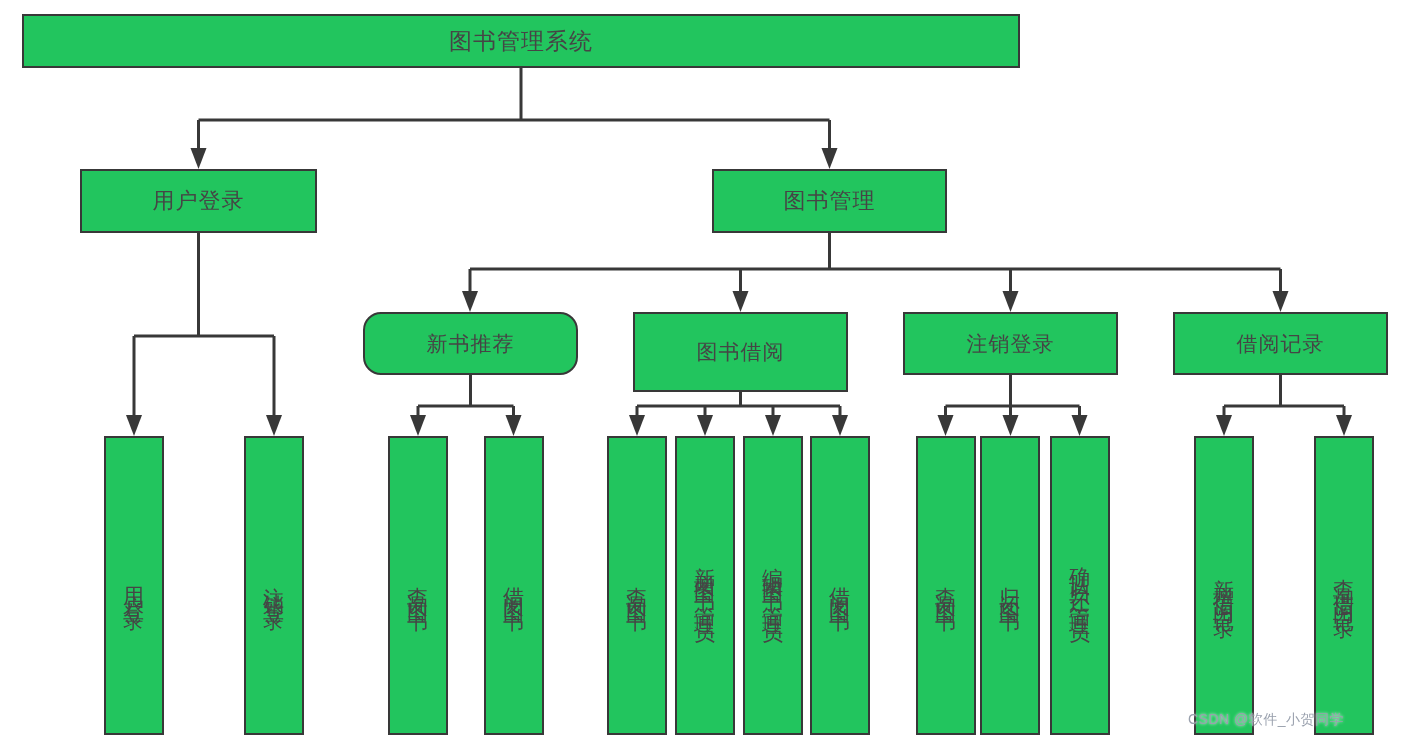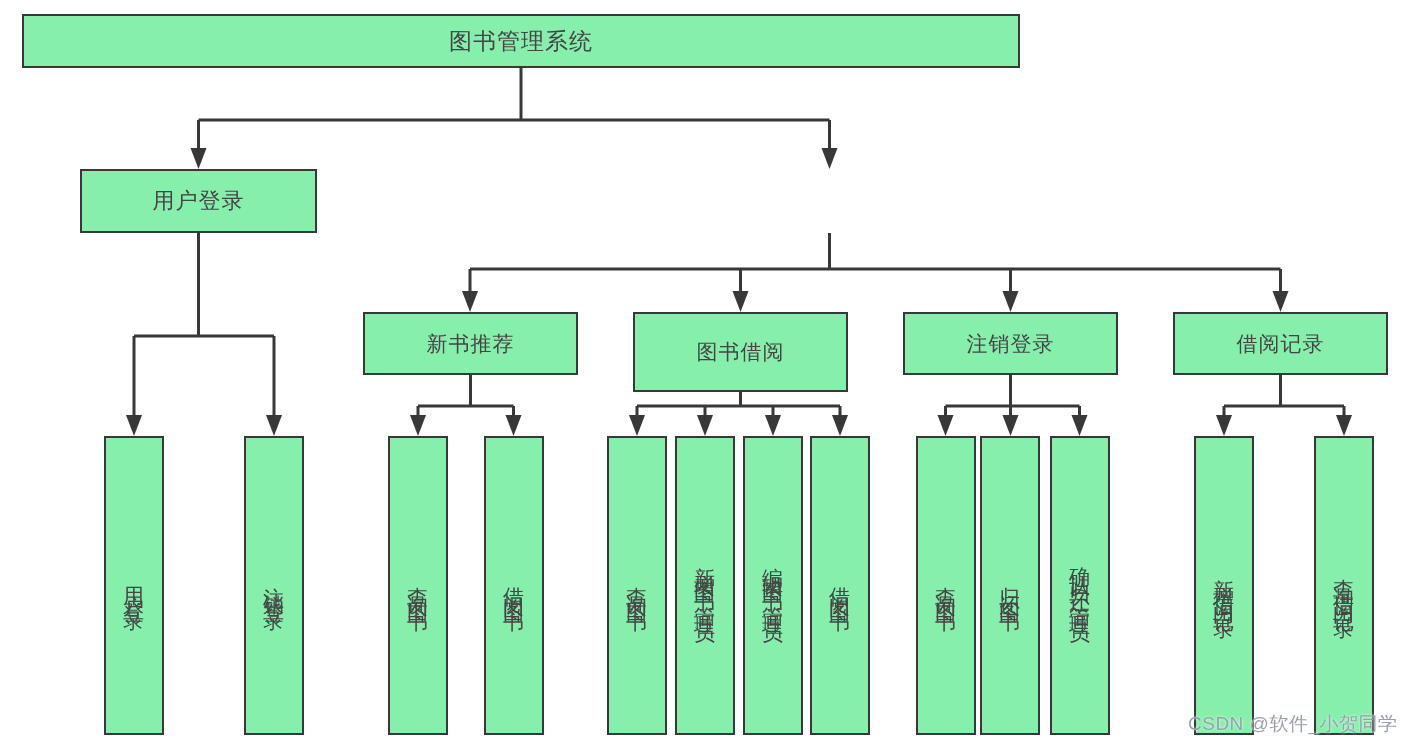--- a/index.html
+++ b/index.html
@@ -11,34 +11,34 @@
   html,body{margin:0;padding:0;background:var(--bg);}
   .canvas{
     position:relative;width:1405px;height:747px;background:var(--bg);
     font-family:"Liberation Sans","DejaVu Sans",sans-serif;color:var(--text);
     overflow:hidden;
   }
   .connectors{position:absolute;left:0;top:0;z-index:0;}
   .connectors path{stroke:var(--line);stroke-width:3;fill:none;}
   .connectors polygon{fill:var(--line);stroke:none;}
   .box{
-    position:absolute;box-sizing:border-box;background:#86efac;
+    position:absolute;box-sizing:border-box;background:#22c55e;
     border:2px solid var(--line);
     display:flex;align-items:center;justify-content:center;
     z-index:1;text-align:center;
   }
   .root-box{font-size:23px;letter-spacing:1px;}
   .l1-box{font-size:22px;letter-spacing:1px;}
   .l2-box{font-size:21px;letter-spacing:1px;}
   .leaf .label{
     writing-mode:vertical-rl;text-orientation:mixed;
     font-size:21px;letter-spacing:8px;line-height:1;
   }
   .watermark{
-    position:absolute;z-index:2;font-size:19px;color:var(--watermark);
+    position:absolute;z-index:2;font-size:14px;color:var(--watermark);
     white-space:nowrap;letter-spacing:0.5px;
     text-shadow:0 0 3px rgba(255,255,255,0.9);
   }
 </style>
 </head>
 <body>
 
 <div class="canvas">
 
   <svg class="connectors" width="1405" height="747" viewBox="0 0 1405 747">
@@ -77,22 +77,25 @@
     <polygon points="1336,415 1352,415 1344,436"></polygon>
   </svg>
 
   <div class="box root-box" style="left:22px;top:14px;width:998px;height:54px;">
     <span class="label">图书管理系统</span>
   </div>
 
   <div class="box l1-box" style="left:80px;top:169px;width:237px;height:64px;">
     <span class="label">用户登录</span>
   </div>
+  <div class="box l1-box" style="left:712px;top:169px;width:235px;height:64px;">
+    <span class="label">图书管理</span>
+  </div>
 
-  <div class="box l2-box" style="left:363px;top:312px;width:215px;height:63px;">
+  <div class="box l2-box" style="left:363px;top:312px;width:215px;height:63px;border-radius:18px;">
     <span class="label">新书推荐</span>
   </div>
   <div class="box l2-box" style="left:633px;top:312px;width:215px;height:80px;">
     <span class="label">图书借阅</span>
   </div>
   <div class="box l2-box" style="left:903px;top:312px;width:215px;height:63px;">
     <span class="label">注销登录</span>
   </div>
   <div class="box l2-box" style="left:1173px;top:312px;width:215px;height:63px;">
     <span class="label">借阅记录</span>

